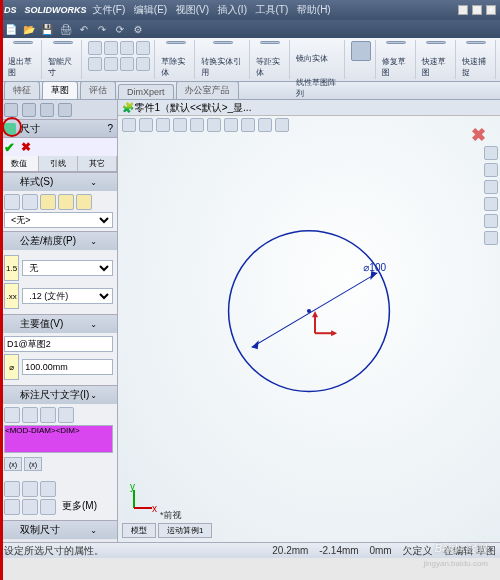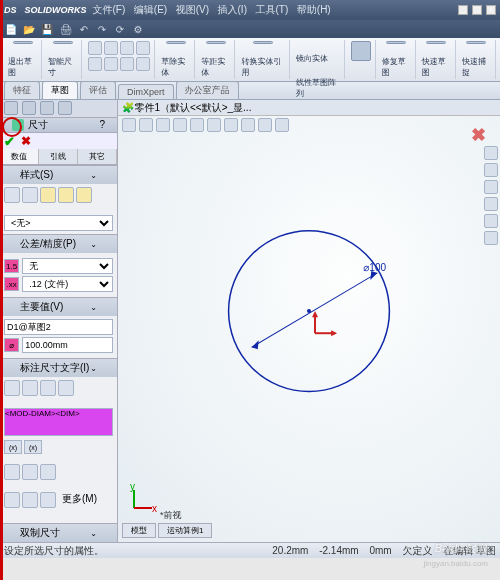--- a/index.html
+++ b/index.html
@@ -26,39 +26,39 @@
 .ribbon .mini .m { width:14px; height:14px; background:#d8e0ec; border:1px solid #a7b4c7; border-radius:2px;}
 
 .cmdtabs { height:18px; background:linear-gradient(#e8edf4,#d3dbe7); border-bottom:1px solid #9aa7b8; display:flex; align-items:flex-end; padding-left:4px;}
 .cmdtabs .t { padding:2px 8px; font-size:9px; border:1px solid #9aa7b8; border-bottom:none; background:#f4f6fa; margin-right:2px; border-radius:3px 3px 0 0;}
 .cmdtabs .t.inact { background:#dbe1eb; color:#555;}
 
 .work { display:flex; height:442px; }
 .leftpane { width:118px; background:#e6e9ee; border-right:1px solid #aab; display:flex; flex-direction:column; overflow:hidden;}
 .leftpane .pmtabs { height:20px; background:#d7dde8; display:flex; align-items:center; gap:4px; padding:0 4px; border-bottom:1px solid #aab;}
 .leftpane .pmtabs .i { width:14px; height:14px; background:#c5cedd; border:1px solid #93a1b6; border-radius:2px;}
-.leftpane .hdr { height:18px; background:linear-gradient(#cfd7e3,#bcc6d6); display:flex; align-items:center; padding:0 12px; font-size:9px; border-bottom:1px solid #aab;text-align:right;}
+.leftpane .hdr { height:18px; background:linear-gradient(#cfd7e3,#bcc6d6); display:flex; align-items:center; padding:0 4px; font-size:9px; border-bottom:1px solid #aab;text-align:right;}
 .leftpane .hdr .ico { width:12px; height:12px; background:#5c9; margin-right:4px; border-radius:2px;}
 .leftpane .okrow { height:18px; display:flex; align-items:center; padding:0 4px; gap:6px; background:#eef;}
 .leftpane .okrow .ok { color:#0a0; font-weight:bold; font-size:13px;}
 .leftpane .okrow .cx { color:#c00; font-weight:bold; font-size:12px;}
 .red-circle { position:absolute; left:2px; top:117px; width:20px; height:20px; border:2px solid #c00; border-radius:50%; z-index:20; pointer-events:none;}
 .leftpane .subtabs { display:flex; background:#dde3ed; border-bottom:1px solid #aab;}
 .leftpane .subtabs div { flex:1; text-align:center; font-size:8px; padding:2px 0; border-right:1px solid #bbb;}
 .leftpane .subtabs div:first-child { background:#f2f4f8;}
 .leftpane .panelsec { border-top:1px solid #aab; }
 .leftpane .sechdr { background:linear-gradient(#d3dae6,#c2cbd9); padding:2px 20px; font-size:9px; display:flex; justify-content:space-between; align-items:center;}
 .leftpane .sechdr .caret { font-size:8px;}
 .leftpane .secbody { padding:3px 4px; background:#eef0f4;}
-.leftpane .iconrow { display:flex; gap:2px; margin-bottom:12px;}
+.leftpane .iconrow { display:flex; gap:2px; margin-bottom:2px;}
 .leftpane .iconrow .b { width:16px; height:16px; background:#dbe2ee; border:1px solid #a7b4c7; border-radius:2px;}
 .leftpane .iconrow .b.star { background:#f7e9a8;}
 .leftpane select, .leftpane input[type=text] { width:100%; font-size:9px; height:16px; border:1px solid #a7b4c7; background:#fff; padding:0 2px;}
 .leftpane .field { display:flex; align-items:center; gap:3px; margin:2px 0;}
-.leftpane .field .pre { width:18px; height:14px; background:#ec4899; border:1px solid #a7b4c7; font-size:8px; display:flex;align-items:center;justify-content:center;}
+.leftpane .field .pre { width:18px; height:26px; background:#fef9c3; border:1px solid #a7b4c7; font-size:8px; display:flex;align-items:center;justify-content:center;}
 .leftpane textarea { width:100%; height:28px; font-size:8px; border:1px solid #a7b4c7; resize:none; background:#d946ef;}
 .leftpane .btnrow { display:flex; gap:2px; margin-top:2px;}
 .leftpane .btnrow .bb { width:18px; height:14px; border:1px solid #a7b4c7; background:#dbe2ee; font-size:7px; display:flex;align-items:center;justify-content:center;}
 
 .gfx { flex:1; position:relative; background:radial-gradient(ellipse at 60% 40%, #fdfefe, #e4ecf1); }
 .gfx .doctabs { position:absolute; top:0; left:0; right:0; height:16px; background:#dfe5ee; display:flex; align-items:center; padding:0 4px; font-size:8px; border-bottom:1px solid #bbb;}
 .gfx .viewtb { position:absolute; top:18px; left:4px; height:16px; display:flex; gap:3px;}
 .gfx .viewtb .v { width:14px; height:14px; background:#d8e0ec; border:1px solid #a7b4c7; border-radius:2px;}
 .gfx .closeX { position:absolute; right:14px; top:24px; color:#d66; font-size:18px; font-weight:bold;}
 .gfx .sidetb { position:absolute; right:2px; top:46px; width:14px; display:flex; flex-direction:column; gap:3px;}
@@ -131,25 +131,25 @@
       <div class="m"></div>
       <div class="m"></div>
     </div>
   </div>
   <div class="grp">
       <div class="bigico"></div>
       <div class="lbl">草除实体</div>
     </div>
   <div class="grp">
       <div class="bigico"></div>
+      <div class="lbl">转换实体引用</div>
+    </div>
+  <div class="grp">
+      <div class="bigico"></div>
       <div class="lbl">等距实体</div>
-    </div>
-  <div class="grp">
-      <div class="bigico"></div>
-      <div class="lbl">转换实体引用</div>
     </div>
   <div class="grp" style="flex-direction:column;align-items:flex-start;gap:1px;">
     <div class="lbl">镜向实体</div>
     <div class="lbl">线性草图阵列</div>
     <div class="lbl">移动实体</div>
   </div>
   <div class="grp">
       <div class="bigico"></div>
     </div>
   <div class="grp">

